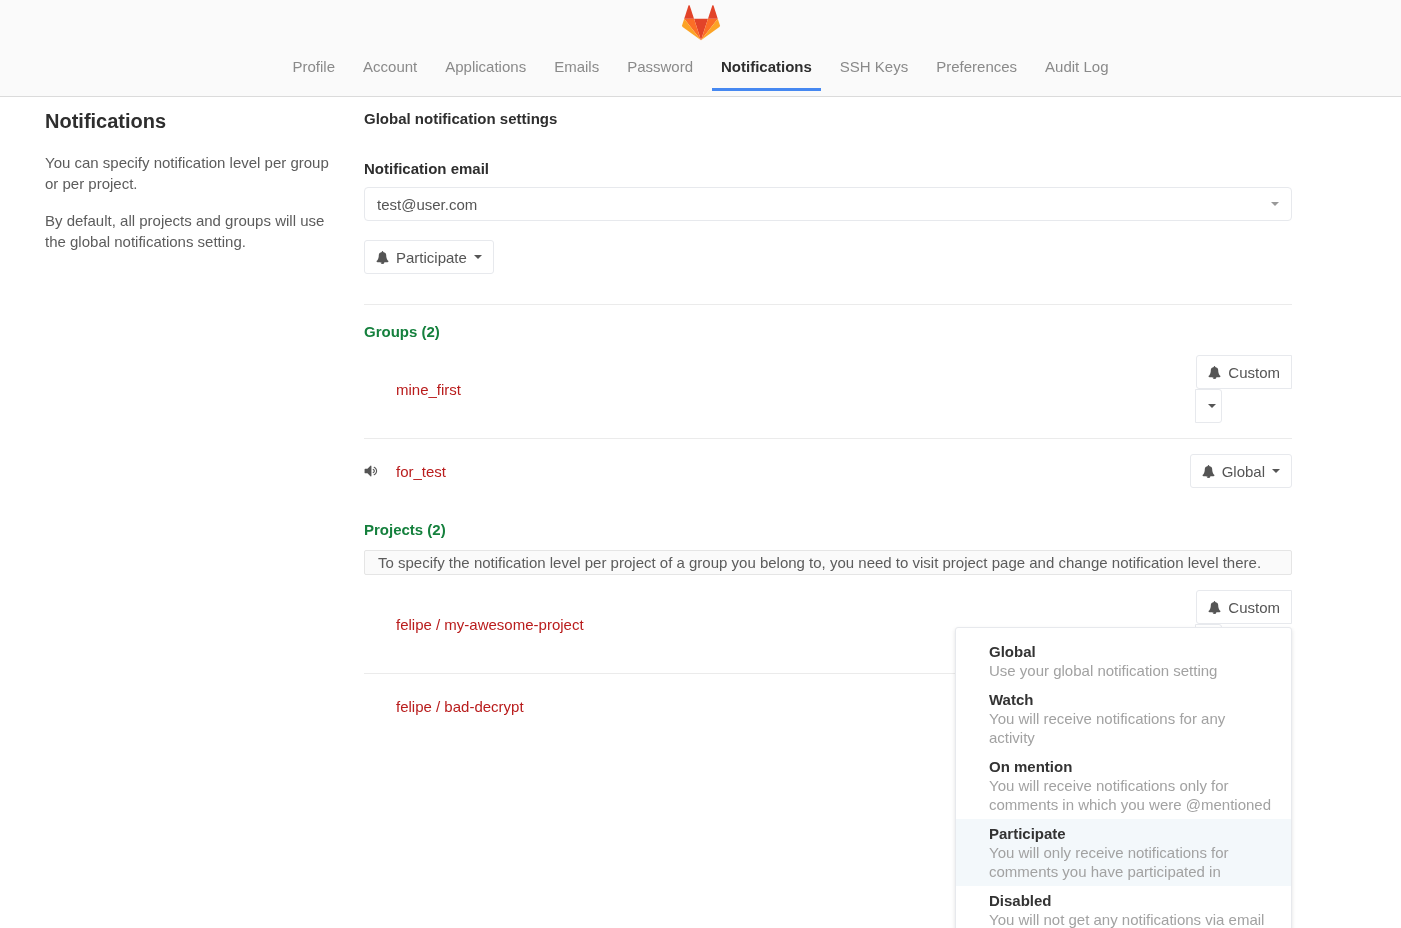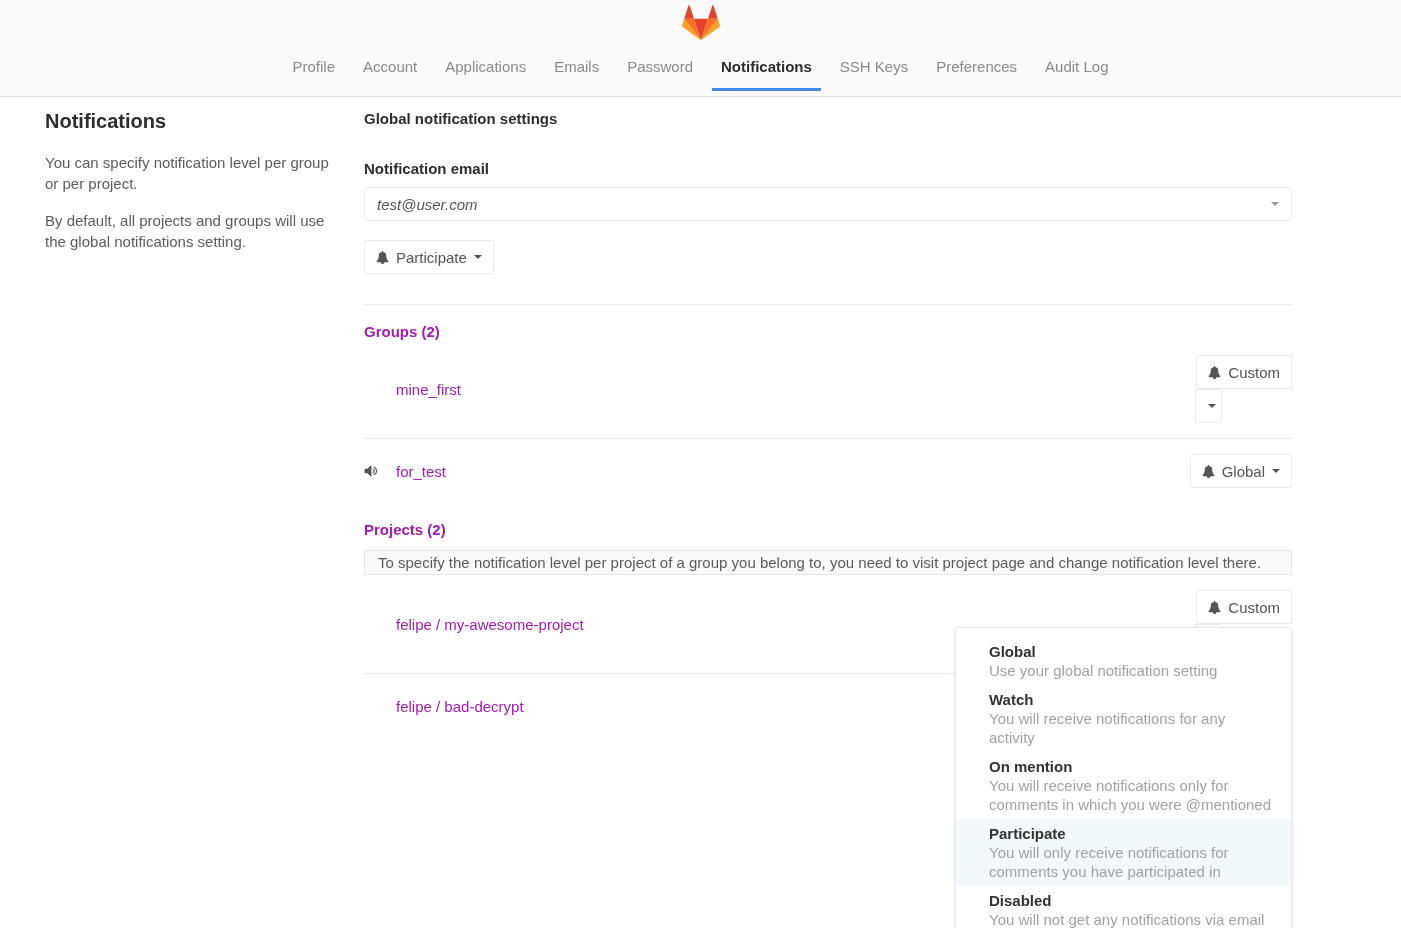--- a/index.html
+++ b/index.html
@@ -29,49 +29,49 @@
   .sidebar { width:319px; flex-shrink:0; padding-top:13px; padding-right:18px; }
   .sidebar h2 { font-size:20px; color:#2e2e2e; font-weight:bold; margin-bottom:19px; }
   .sidebar p { line-height:21px; margin-bottom:16px; }
   .main { width:928px; padding-top:13px; position:relative; }
   
   .section-heading { font-weight:bold; color:#2e2e2e; margin-bottom:33px; }
   .field-label { font-weight:bold; color:#2e2e2e; margin-bottom:10px; }
   .select-box {
     height:34px; border:1px solid #e7e9ed; border-radius:4px; background:#fff;
     display:flex; align-items:center; justify-content:space-between;
-    padding:0 12px; margin-bottom:19px; cursor:pointer; color:#555;font-style:italic;
+    padding:0 12px; margin-bottom:19px; cursor:pointer; color:#555;
   }
   .caret { display:inline-block; width:0; height:0;
     border-left:4px solid transparent; border-right:4px solid transparent;
     border-top:4px solid #555; }
   .caret.gray { border-top-color:#999; }
   .btn {
     display:inline-flex; align-items:center; height:34px; padding:0 11px;
     border:1px solid #e7e9ed; border-radius:3px; background:#fff; color:#555;
     font-size:15px; cursor:pointer;
   }
   .btn .bell { margin-right:7px; display:inline-flex; }
   .btn .caret { margin-left:7px; }
   .btn-group { display:inline-flex;flex-direction:column; }
   .btn-group .btn-main { border-radius:3px 0 0 3px; }
   .btn-group .btn-caret {
     border-radius:0 3px 3px 0; margin-left:-1px; width:27px; padding:0;
     justify-content:center;
   }
   .divider { border-top:1px solid #ebebeb; margin-top:30px; }
   
-  .list-heading { font-weight:bold; color:#a21caf; margin-top:18px; }
+  .list-heading { font-weight:bold; color:#15803d; margin-top:18px; }
   .list-row {
     display:flex; align-items:center; padding:15px 0;
     border-bottom:1px solid #ebebeb; min-height:64px;
   }
   .list-row.last { border-bottom:none; }
   .row-icon { width:32px; color:#555; display:flex; align-items:center; }
-  a.item-link { color:#a21caf; text-decoration:none; cursor:pointer; }
+  a.item-link { color:#b91c1c; text-decoration:none; cursor:pointer; }
   .row-spacer { flex:1; }
   .note-box {
     background:#fafafa; border:1px solid #e5e5e5; border-radius:2px;
     padding:3px 13px; margin-top:12px; color:#5c5c5c;
   }
   .btn-wrap { position:relative; }
   
   .dropdown-panel {
     position:absolute; top:37px; right:0; width:337px; background:#fff;
     border:1px solid #e7e9ed; border-radius:3px; padding:9px 0;

